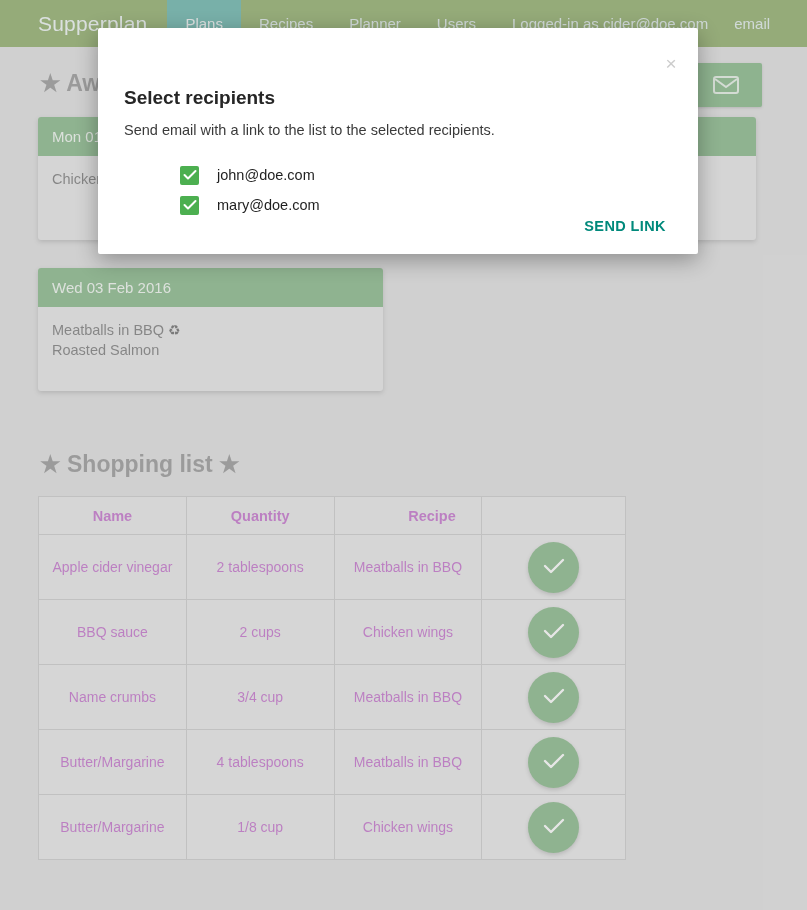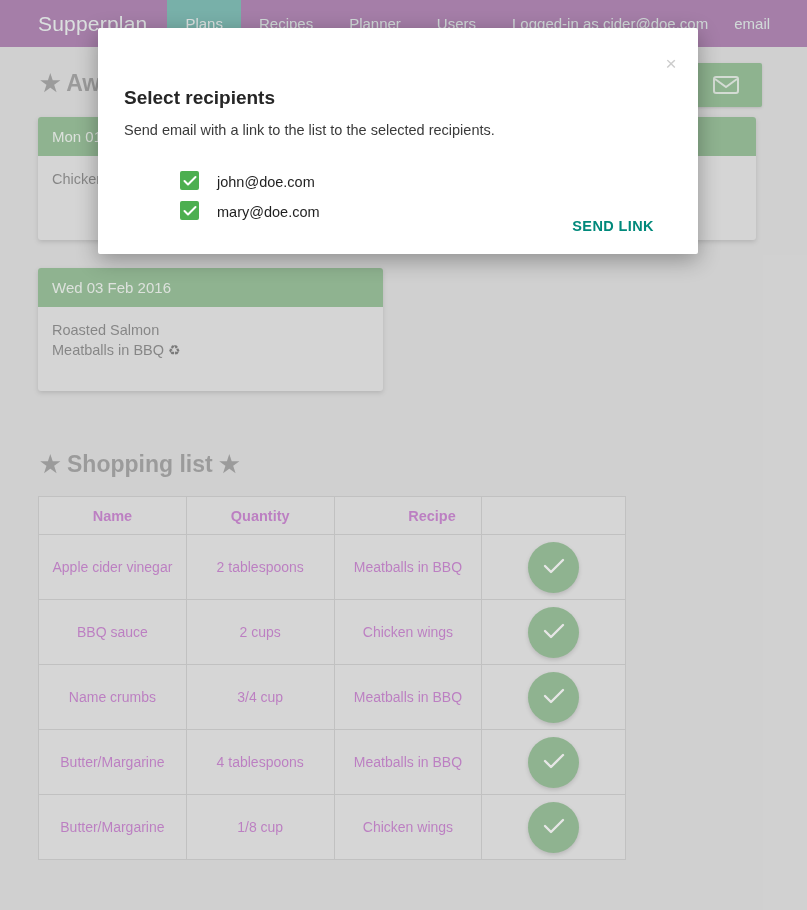--- a/index.html
+++ b/index.html
@@ -19,21 +19,21 @@
   
   #page {
     position: absolute;
     inset: 0;
     background: #cfcfcf;
   }
 
   
   .navbar {
     height: 47px;
-    background: #701a75;
+    background: #4d7c0f;
     display: flex;
     align-items: center;
     position: relative;
     z-index: 1;
   }
   .brand {
     color: #e6f2f0;
     font-size: 21px;
     font-weight: 400;
     padding: 0 20px 0 38px;
@@ -220,42 +220,42 @@
     margin-top: 28px;
   }
   .modal-sub {
     padding: 13px 26px 0 26px;
     font-size: 14.5px;
     color: #3a3a3a;
   }
   .recipient-list { padding: 22px 0 0 82px; }
   .recipient {
     display: flex;
-    align-items: flex-end;
+    align-items: center;
     height: 30px;
     cursor: pointer;
   }
   .cbox {
     width: 19px;
     height: 19px;
     border-radius: 2px;
     background: #4caf50;
     display: inline-flex;
     align-items: center;
     justify-content: center;
     flex: 0 0 auto;
   }
   .recipient-label {
     margin-left: 18px;
     font-size: 14.5px;
     color: #1f1f1f;
   }
   .modal-actions {
     position: absolute;
-    right: 40px;
+    right: 28px;
     bottom: 14px;
   }
   .send-link {
     background: transparent;
     border: none;
     color: #00897b;
     font-size: 14.5px;
     font-weight: bold;
     letter-spacing: .4px;
     cursor: pointer;
@@ -307,25 +307,25 @@
       </div>
 
       <div class="card">
         <div class="card-header">Tue 02 Feb 2016</div>
         <div class="card-body"></div>
       </div>
 
       <div class="card">
         <div class="card-header">Wed 03 Feb 2016</div>
         <div class="card-body">
-          <div class="meal">Roasted Salmon</div>
           <div class="meal">
             <span>Meatballs in BBQ</span>
             <span class="recycle">♻</span>
           </div>
+          <div class="meal">Roasted Salmon</div>
         </div>
       </div>
 
     </div>
 
     <div class="shopping-title">★ Shopping list ★</div>
 
     <table class="shopping">
       <thead>
         <tr>

